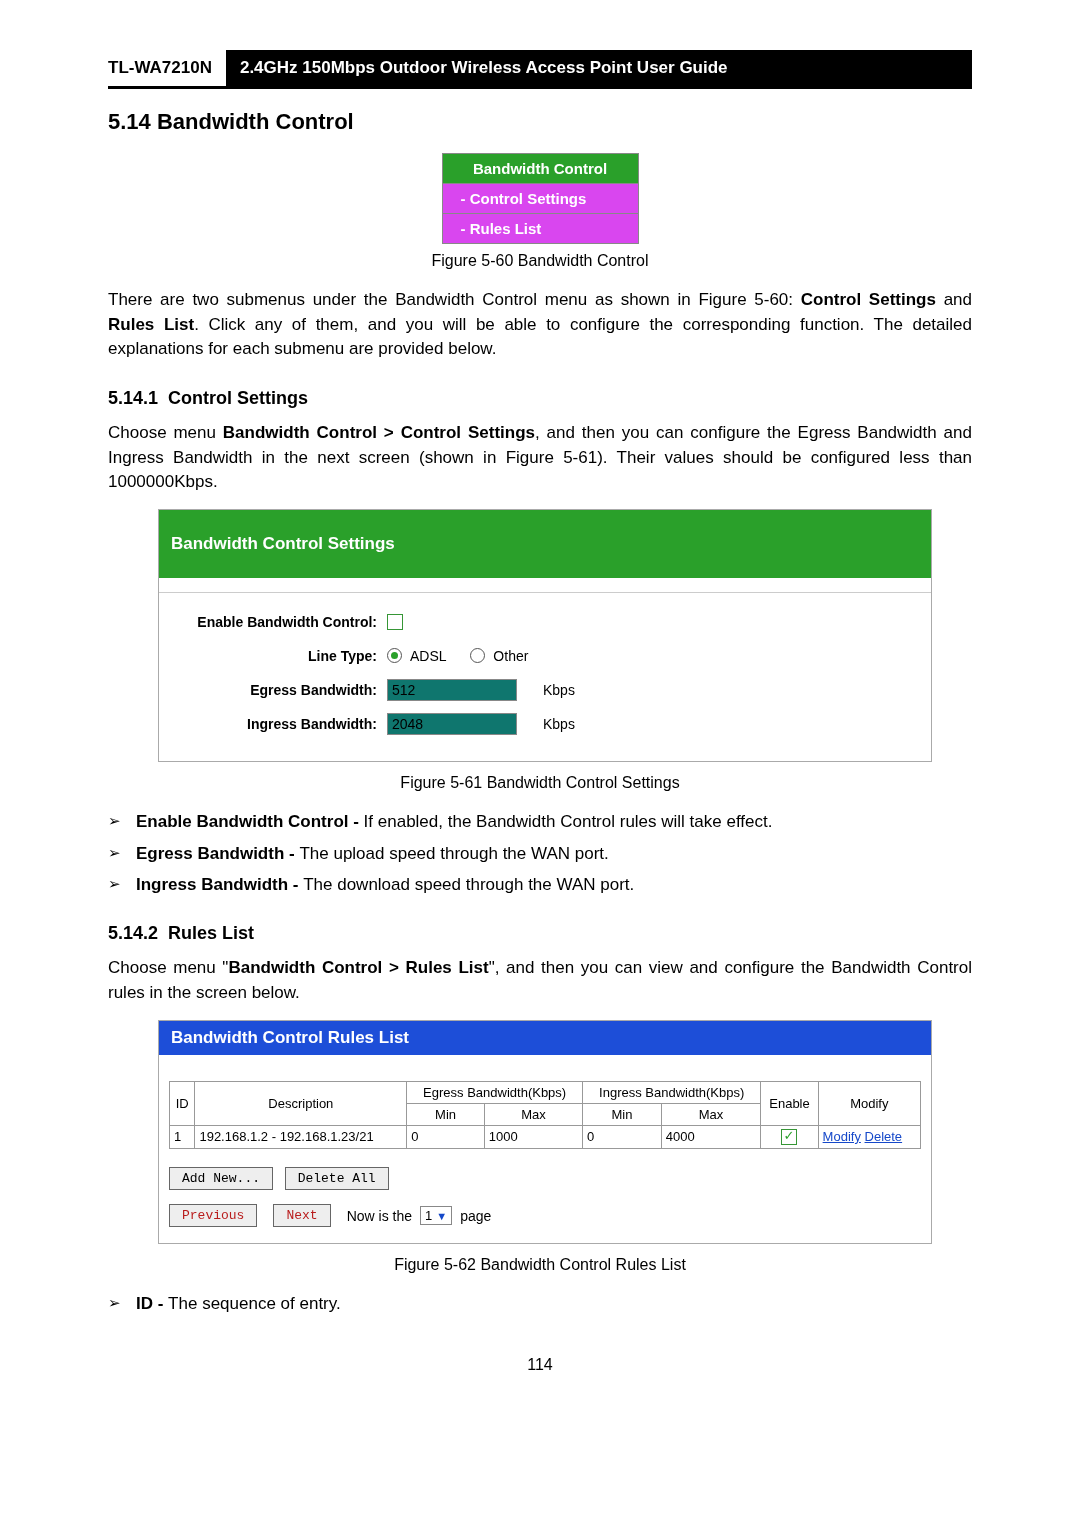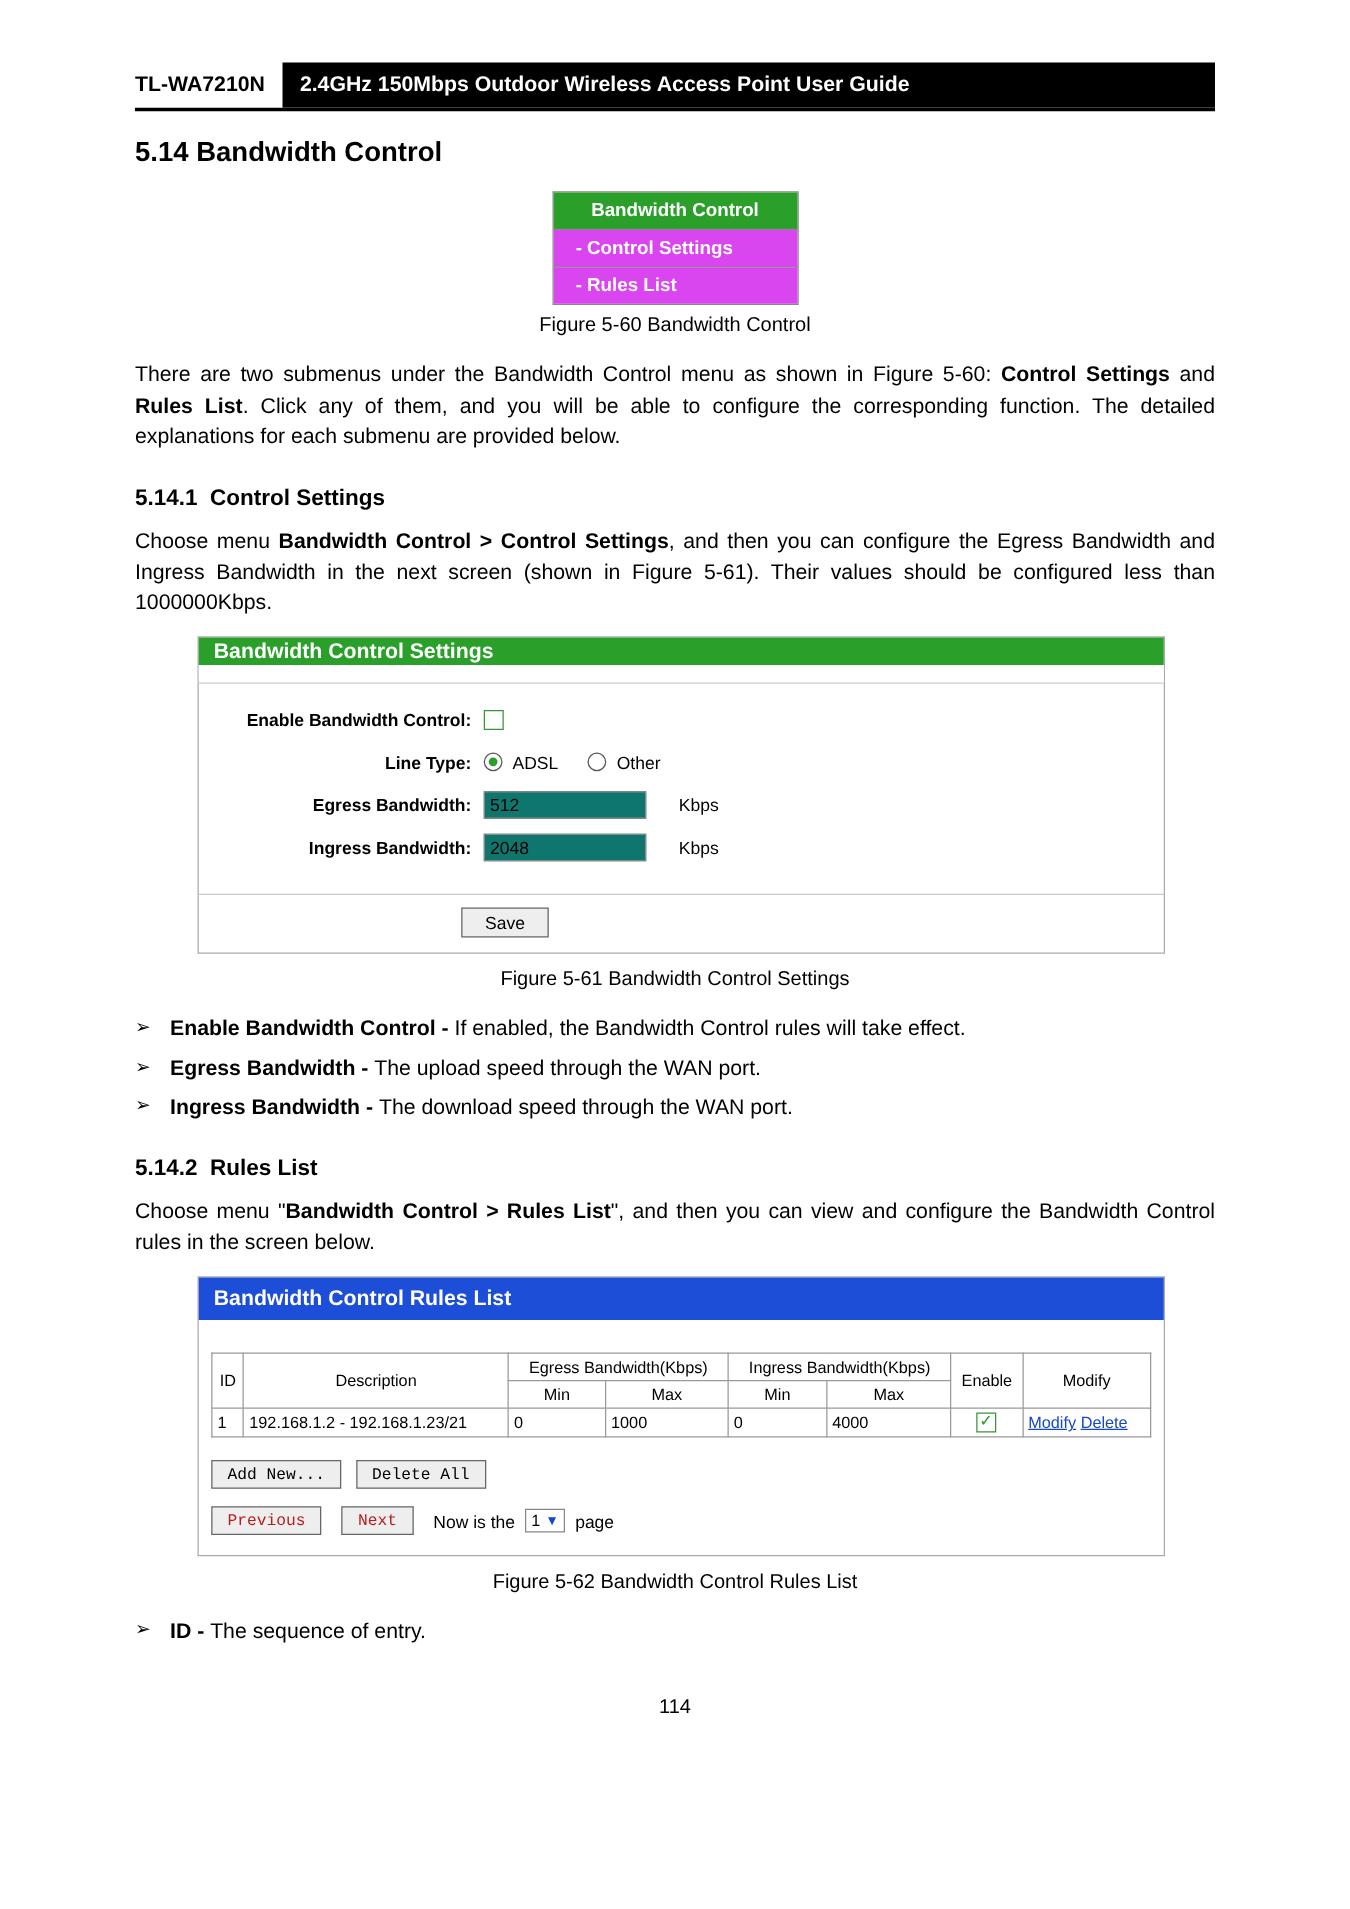--- a/index.html
+++ b/index.html
@@ -82,21 +82,21 @@
   .panel {
     border: 1px solid #aaa;
     margin: 0 40px 12px 50px;
     background: #fff;
     font-size: 14px;
   }
   .panel-title {
     background: #2aa02a;
     color: #fff;
     font-weight: bold;
-    padding: 1px 12px;
+    padding: 24px 12px;
     font-size: 17px;
   }
   .panel-gap {
     height: 14px;
     background: #fff;
     border-bottom: 1px solid #ccc;
   }
   .panel-body {
     padding: 14px 18px 18px 18px;
   }
@@ -320,23 +320,20 @@
         </div>
       </div>
       <div class="form-row">
         <div class="form-label">Ingress Bandwidth:</div>
         <div class="form-ctrl">
           <div class="txt">2048</div>
           <span class="unit">Kbps</span>
         </div>
       </div>
     </div>
-    <div class="save-row">
-      <span class="save-btn">Save</span>
-    </div>
   </div>
 
   <div class="caption">Figure 5-61 Bandwidth Control Settings</div>
 
   <ul class="bullets">
     <li><span class="bold">Enable Bandwidth Control - </span><span>If enabled, the Bandwidth Control rules will take effect.</span></li>
     <li><span class="bold">Egress Bandwidth - </span><span>The upload speed through the WAN port.</span></li>
     <li><span class="bold">Ingress Bandwidth - </span><span>The download speed through the WAN port.</span></li>
   </ul>
 

